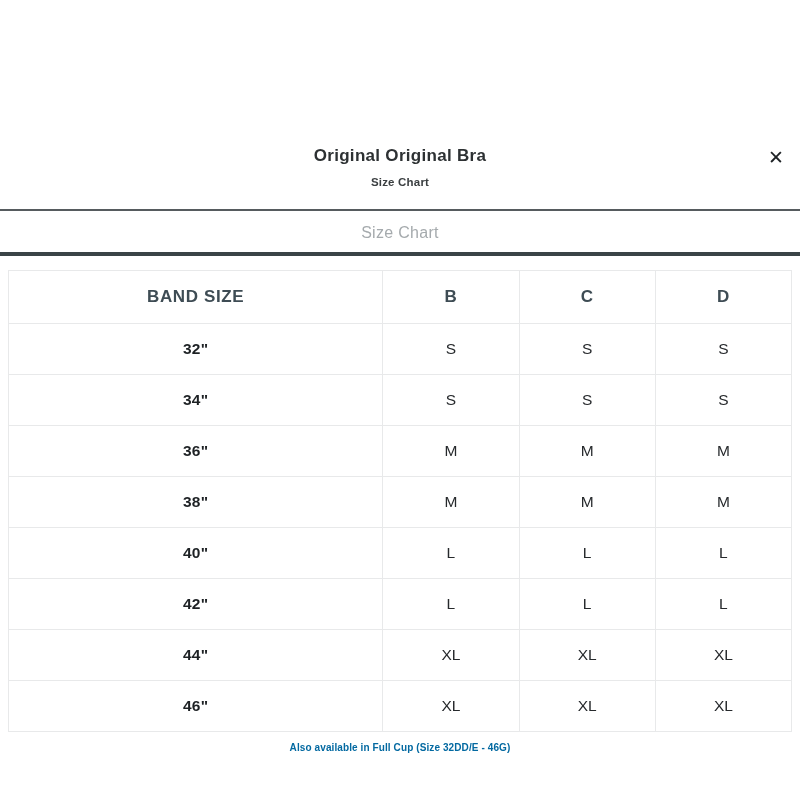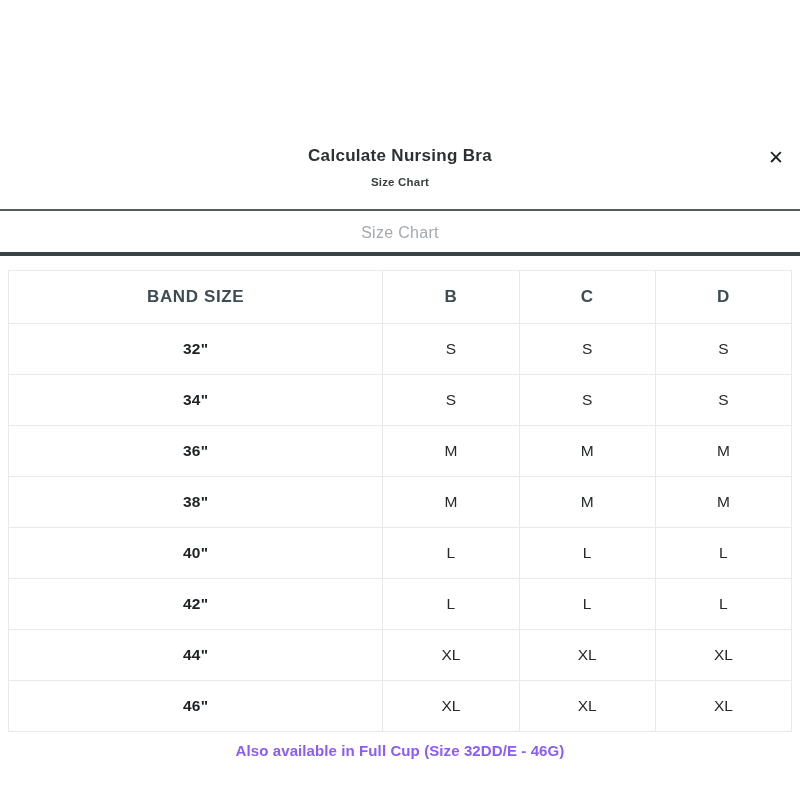--- a/index.html
+++ b/index.html
@@ -40,29 +40,29 @@
     border: 1px solid #e8e9ea; height: 38px; text-align: center; vertical-align: middle;
     background: #ffffff; padding: 16px;
   }
   .size-table col.c-band { width: 47.8%; }
   .size-table col.c-cup  { width: 17.4%; }
   .size-table th { font-size: 17px; font-weight: 600; color: #3e4c54; letter-spacing: 0.6px; }
   .size-table td.band { font-size: 15.5px; font-weight: 700; color: #1d2124; letter-spacing: 0.2px; }
   .size-table td.val  { font-size: 15.5px; font-weight: 400; color: #26292c; }
 
   
-  .footnote { margin-top: 10px; text-align: center; font-size: 15px; font-weight: 700; color: #8b5cf6; letter-spacing: 0.1px; }
+  .footnote { margin-top: 10px; text-align: center; font-size: 10px; font-weight: 700; color: #0369a1; letter-spacing: 0.1px; }
 </style>
 </head>
 <body>
 
 <div class="modal">
 
   <div class="modal-header">
-    <div class="modal-title">Calculate Nursing Bra</div>
+    <div class="modal-title">Original Original Bra</div>
     <div class="modal-subtitle">Size Chart</div>
     <button class="close-btn">
       <span>✕</span>
     </button>
   </div>
 
   <hr class="header-divider">
 
   <div class="tabs">
     <button class="tab active">

